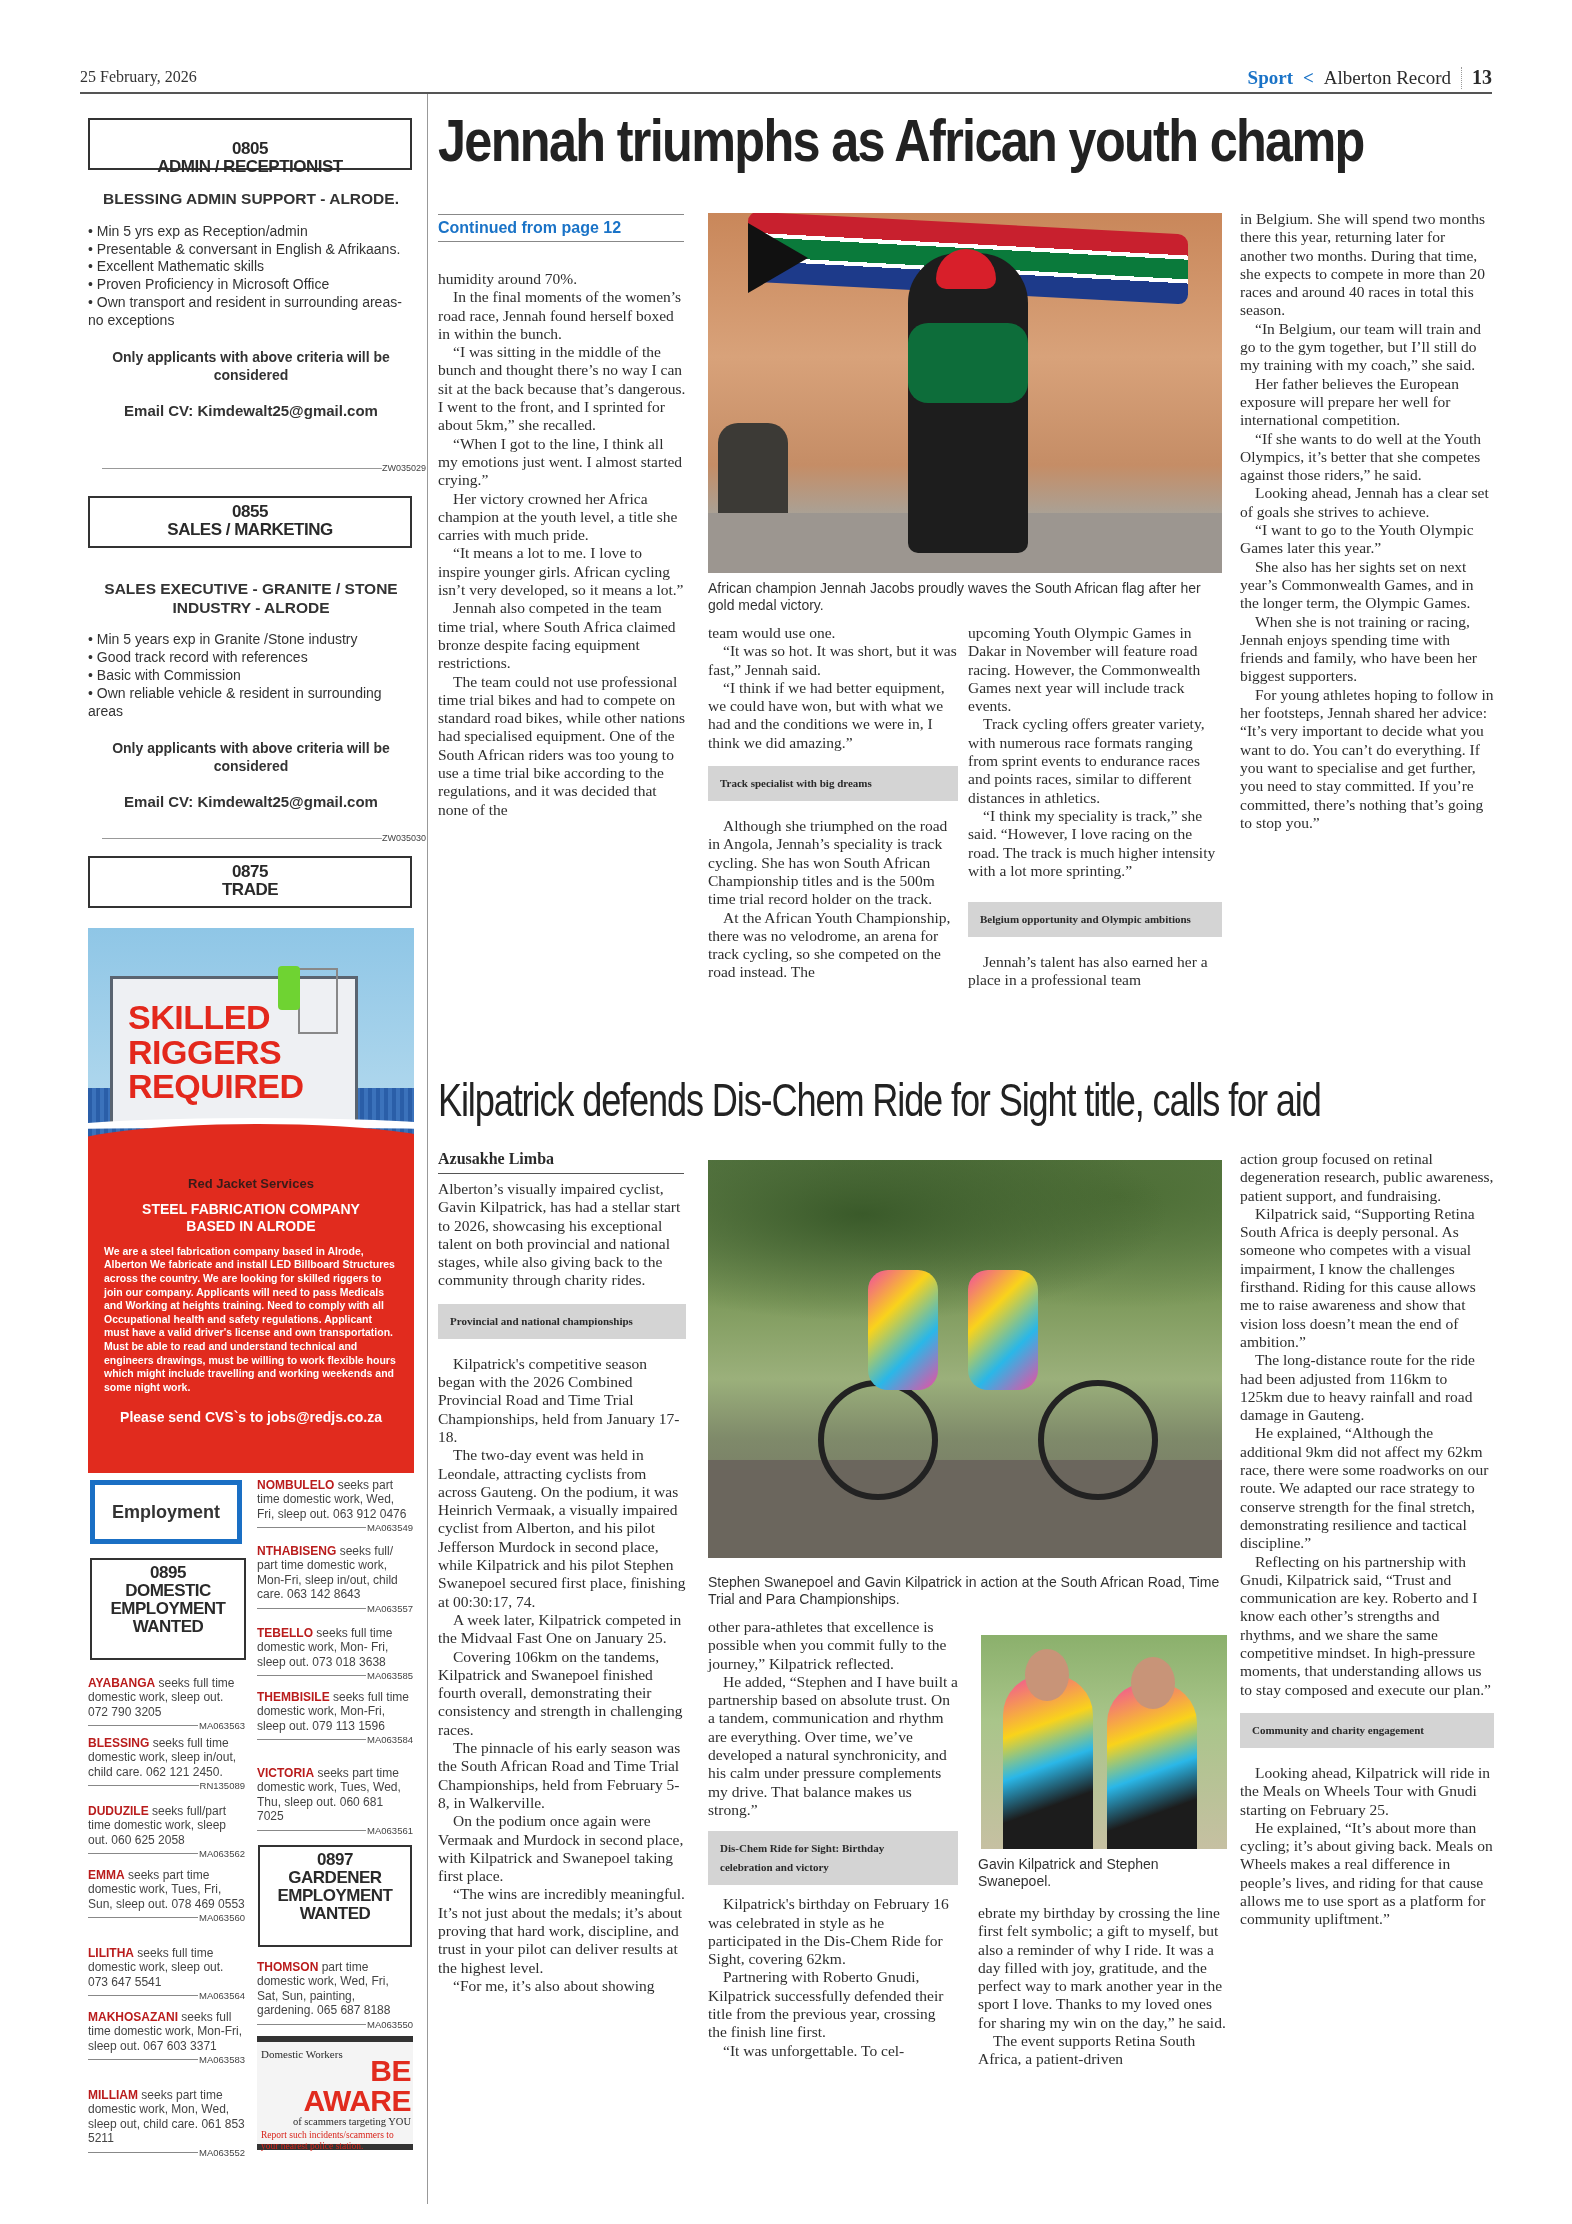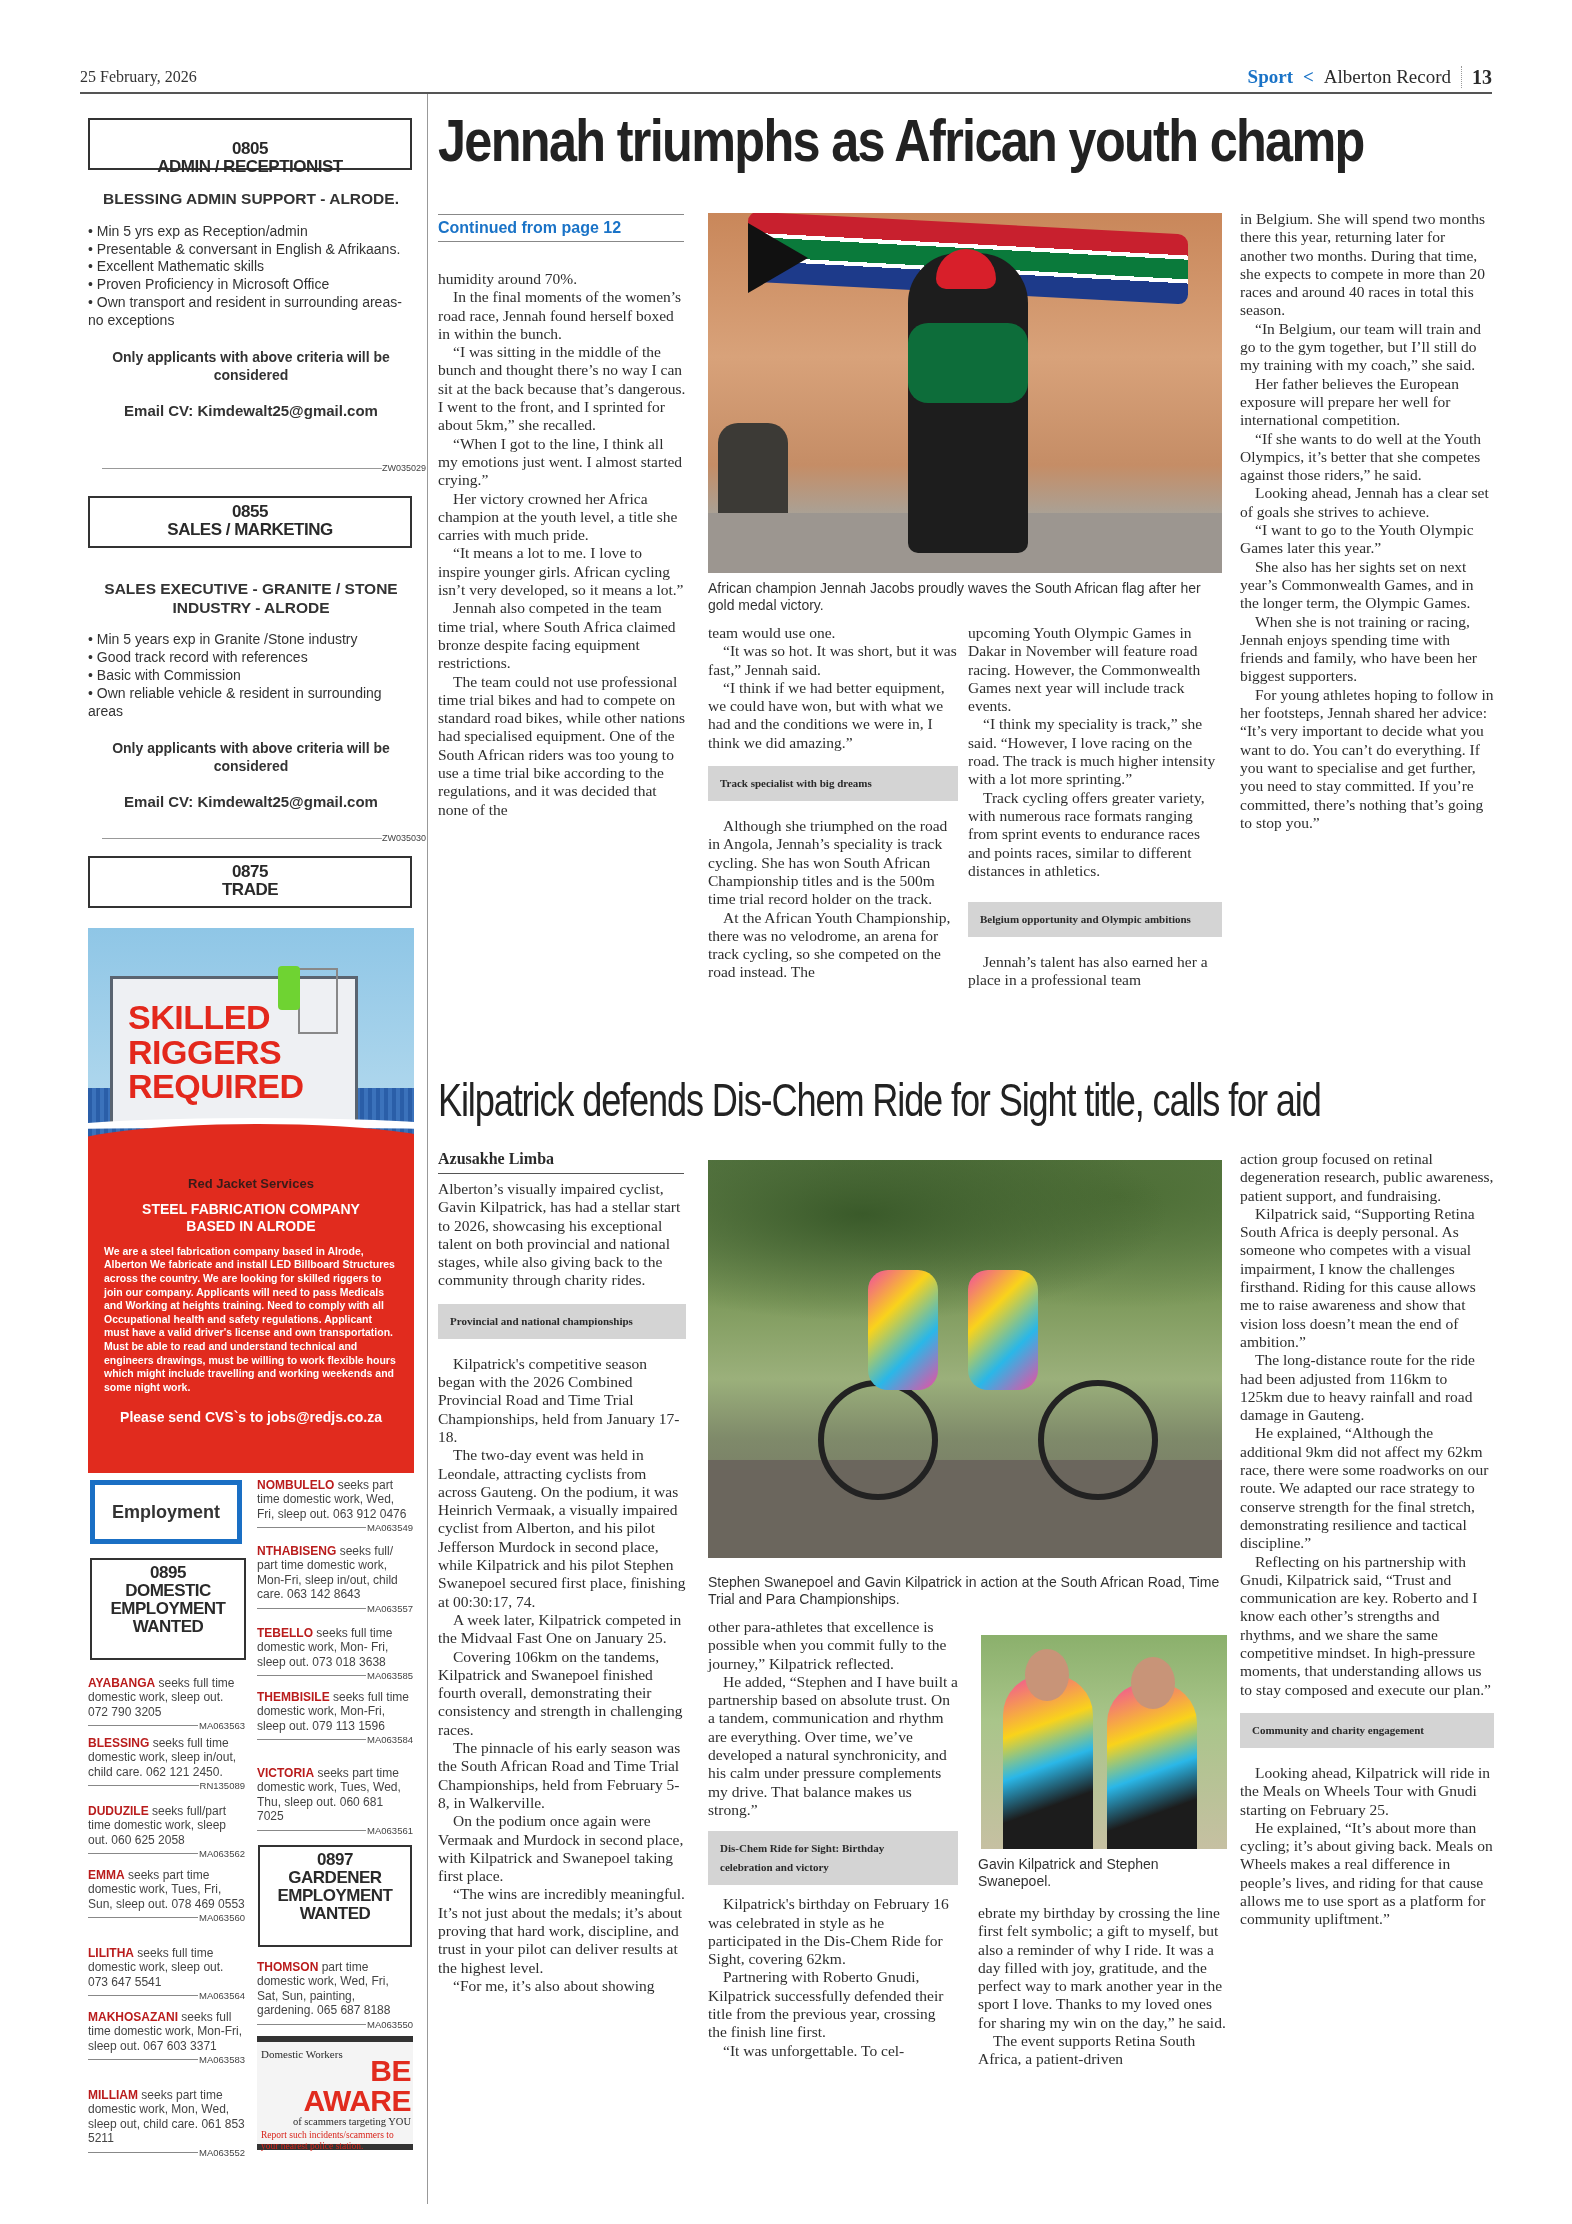--- a/index.html
+++ b/index.html
@@ -2,21 +2,21 @@
 <html><head>
 <meta charset="utf-8">
 <style>
 *{box-sizing:border-box;margin:0;padding:0}
 html,body{width:1572px;height:2224px;background:#fff;overflow:hidden}
 body{position:relative;color:#2a2a2a;font-family:"Liberation Serif",serif}
 .abs{position:absolute}
 .serif{font-family:"Liberation Serif",serif}
 
 #date{left:80px;top:68px;font-size:16px;color:#333}
-#section{right:80px;top:66px;font-size:19px;display:flex;align-items:flex-start;gap:10px}
+#section{right:80px;top:66px;font-size:19px;display:flex;align-items:center;gap:10px}
 #section .sport{color:#1a73c7;font-weight:bold}
 #section .lt{color:#1a73c7;font-weight:bold}
 #section .sep{width:1px;height:22px;border-left:1px dotted #999}
 #section .pg{font-weight:bold;font-size:20px}
 #hrule{left:80px;top:92px;width:1412px;height:2px;background:#555}
 #vrule{left:427px;top:94px;width:1px;height:2110px;background:#999}
 
 .catbox{position:absolute;left:88px;width:324px;border:2px solid #333;text-align:center;font-family:"Liberation Sans",sans-serif;font-weight:bold;transform-origin:center;line-height:1.05}
 .catbox .n{font-size:17px;letter-spacing:-0.5px}
 .catbox .t{font-size:17px;letter-spacing:-0.5px}
@@ -272,22 +272,22 @@
   <p class="ni">team would use one.</p>
   <p>“It was so hot. It was short, but it was fast,” Jennah said.</p>
   <p>“I think if we had better equipment, we could have won, but with what we had and the conditions we were in, I think we did amazing.”</p>
   <div class="subhead">Track specialist with big dreams</div>
   <p>Although she triumphed on the road in Angola, Jennah’s speciality is track cycling. She has won South African Championship titles and is the 500m time trial record holder on the track.</p>
   <p>At the African Youth Championship, there was no velodrome, an arena for track cycling, so she competed on the road instead. The</p>
 </div>
 
 <div class="col" style="left:968px;top:624px;width:254px">
   <p class="ni">upcoming Youth Olympic Games in Dakar in November will feature road racing. However, the Commonwealth Games next year will include track events.</p>
+  <p>Track cycling offers greater variety, with numerous race formats ranging from sprint events to endurance races and points races, similar to different distances in athletics.</p>
   <p>“I think my speciality is track,” she said. “However, I love racing on the road. The track is much higher intensity with a lot more sprinting.”</p>
-  <p>Track cycling offers greater variety, with numerous race formats ranging from sprint events to endurance races and points races, similar to different distances in athletics.</p>
   <div class="subhead" style="margin-top:22px">Belgium opportunity and Olympic ambitions</div>
   <p>Jennah’s talent has also earned her a place in a professional team</p>
 </div>
 
 <div class="col" style="left:1240px;top:210px;width:254px">
   <p class="ni">in Belgium. She will spend two months there this year, returning later for another two months. During that time, she expects to compete in more than 20 races and around 40 races in total this season.</p>
   <p>“In Belgium, our team will train and go to the gym together, but I’ll still do my training with my coach,” she said.</p>
   <p>Her father believes the European exposure will prepare her well for international competition.</p>
   <p>“If she wants to do well at the Youth Olympics, it’s better that she competes against those riders,” he said.</p>
   <p>Looking ahead, Jennah has a clear set of goals she strives to achieve.</p>

